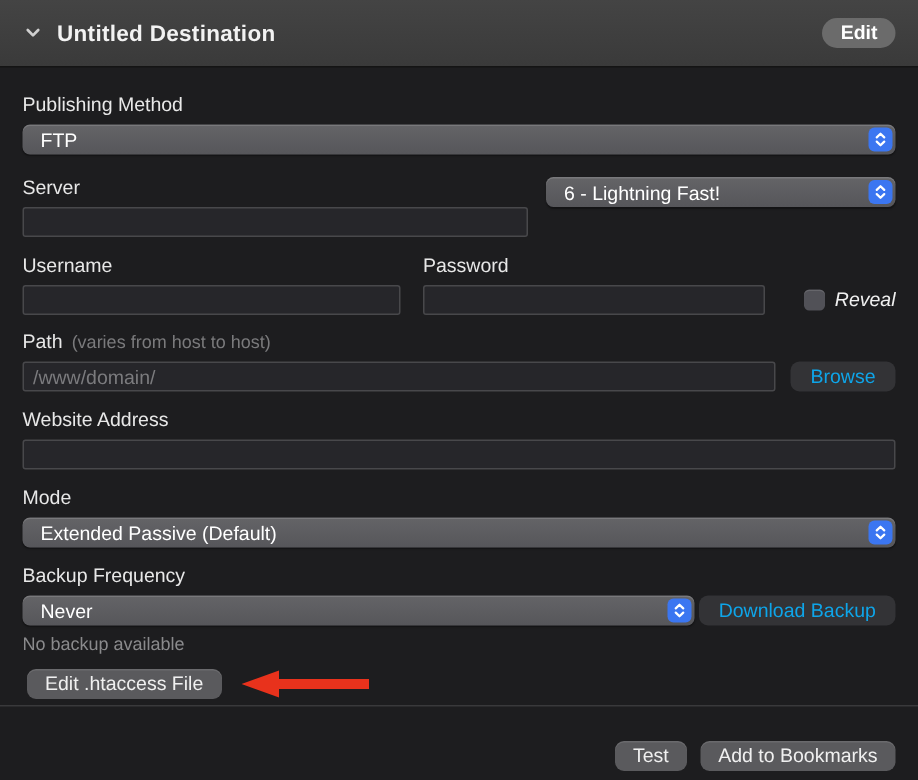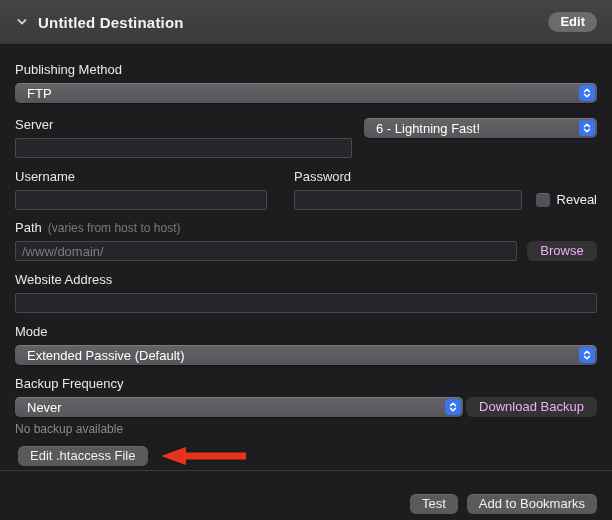--- a/index.html
+++ b/index.html
@@ -88,46 +88,46 @@
     color: #f0f0f0;
     font-family: "Liberation Sans", sans-serif;
     font-size: 13px; font-weight: 500;
     padding: 0 12px;
     line-height: 20px;
     box-shadow: inset 0 1px 0 rgba(255,255,255,.10);
     white-space: nowrap;
   }
   .btn.disabled {
     background: #333336;
-    color: #f0abfc;
+    color: #0ea5e9;
     box-shadow: none;
   }
   
   .grp { margin-top: 0; }
   .mt15 { margin-top: 15px; }
-  .mt12 { margin-top: 12px; gap: 12px; }
+  .mt12 { margin-top: 12px; }
   .mt11 { margin-top: 11px; }
   .row { display: flex; }
   .col-server { width: 337px; margin-right: 12px; }
   .col-connections { flex: 1; }
   .col-username { width: 252px; margin-right: 15px; }
   .col-password { width: 228px; }
   .reveal-group {
     margin-left: auto; align-self: flex-end;
     display: flex; align-items: center;
     margin-bottom: 3px;
   }
   .checkbox {
     width: 14px; height: 14px;
     border-radius: 3.5px;
     background: #515157;
     box-shadow: inset 0 1px 0 rgba(255,255,255,.12);
     margin-right: 7px;
   }
-  .reveal-label { color: #f0f0f0; font-size: 13px; }
+  .reveal-label { color: #f0f0f0; font-size: 13px; font-style: italic; }
   .path-row { display: flex; align-items: center; }
   .path-row .text-input { flex: 1; margin-right: 10px; }
   .backup-row { display: flex; align-items: center; }
   .backup-popup { width: 448px; margin-right: 3px; }
   .backup-row .btn { flex: 1; }
   .status-text { color: #8a8a8c; font-size: 12px; margin-top: 6px; line-height: 12px; }
   .htaccess-row { display: flex; align-items: center; margin-top: 11px; }
   .htaccess-btn { margin-left: 3px; }
   .arrow-wrap { margin-left: 13px; display: flex; align-items: center; }
   

